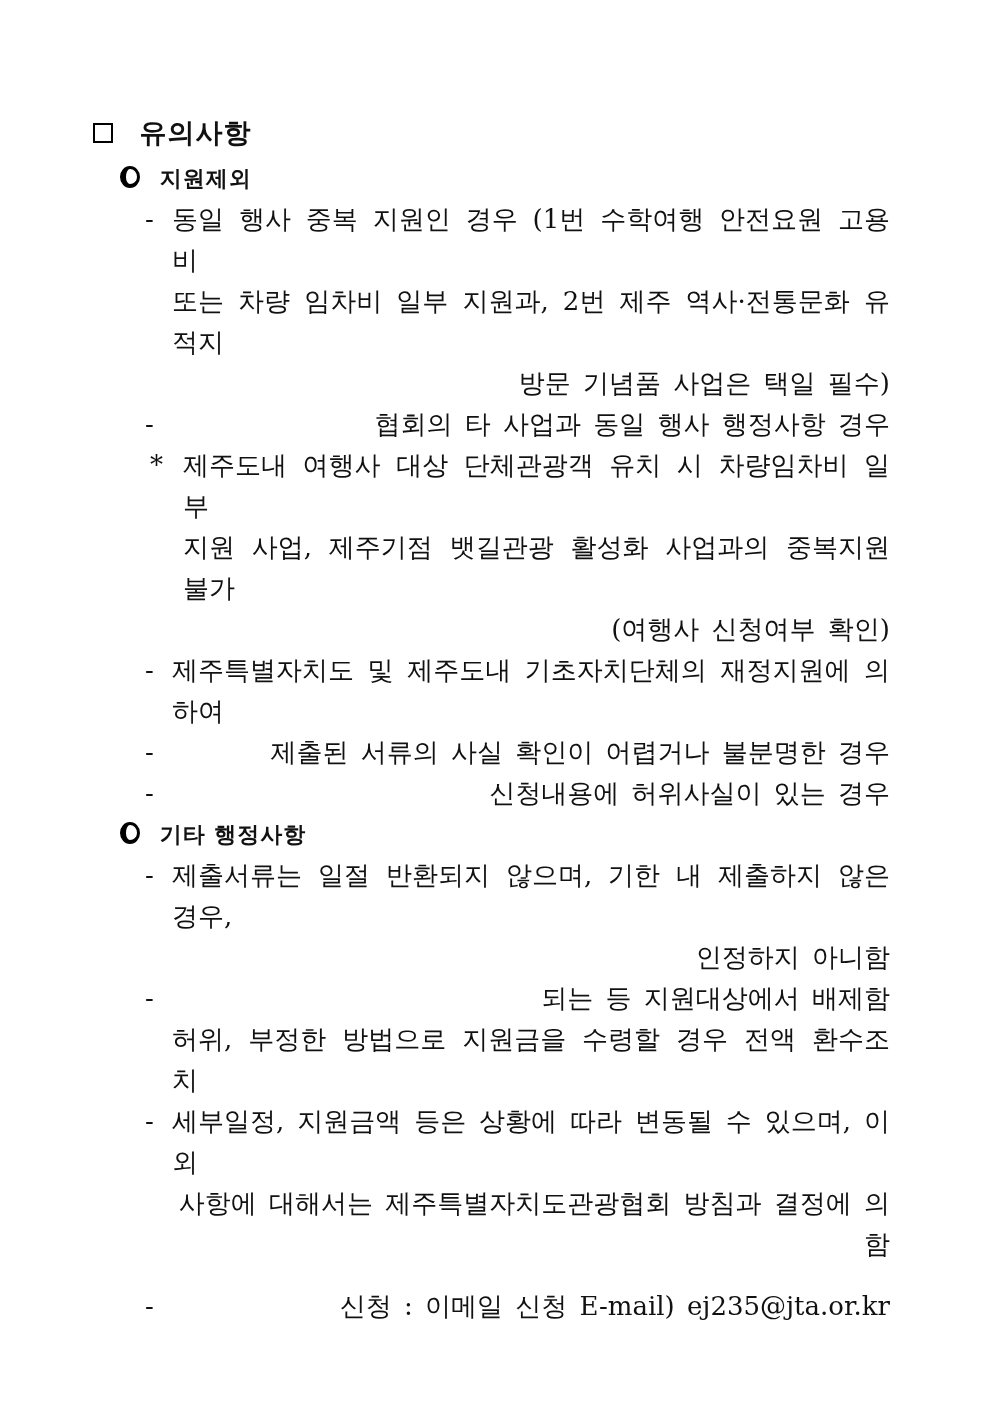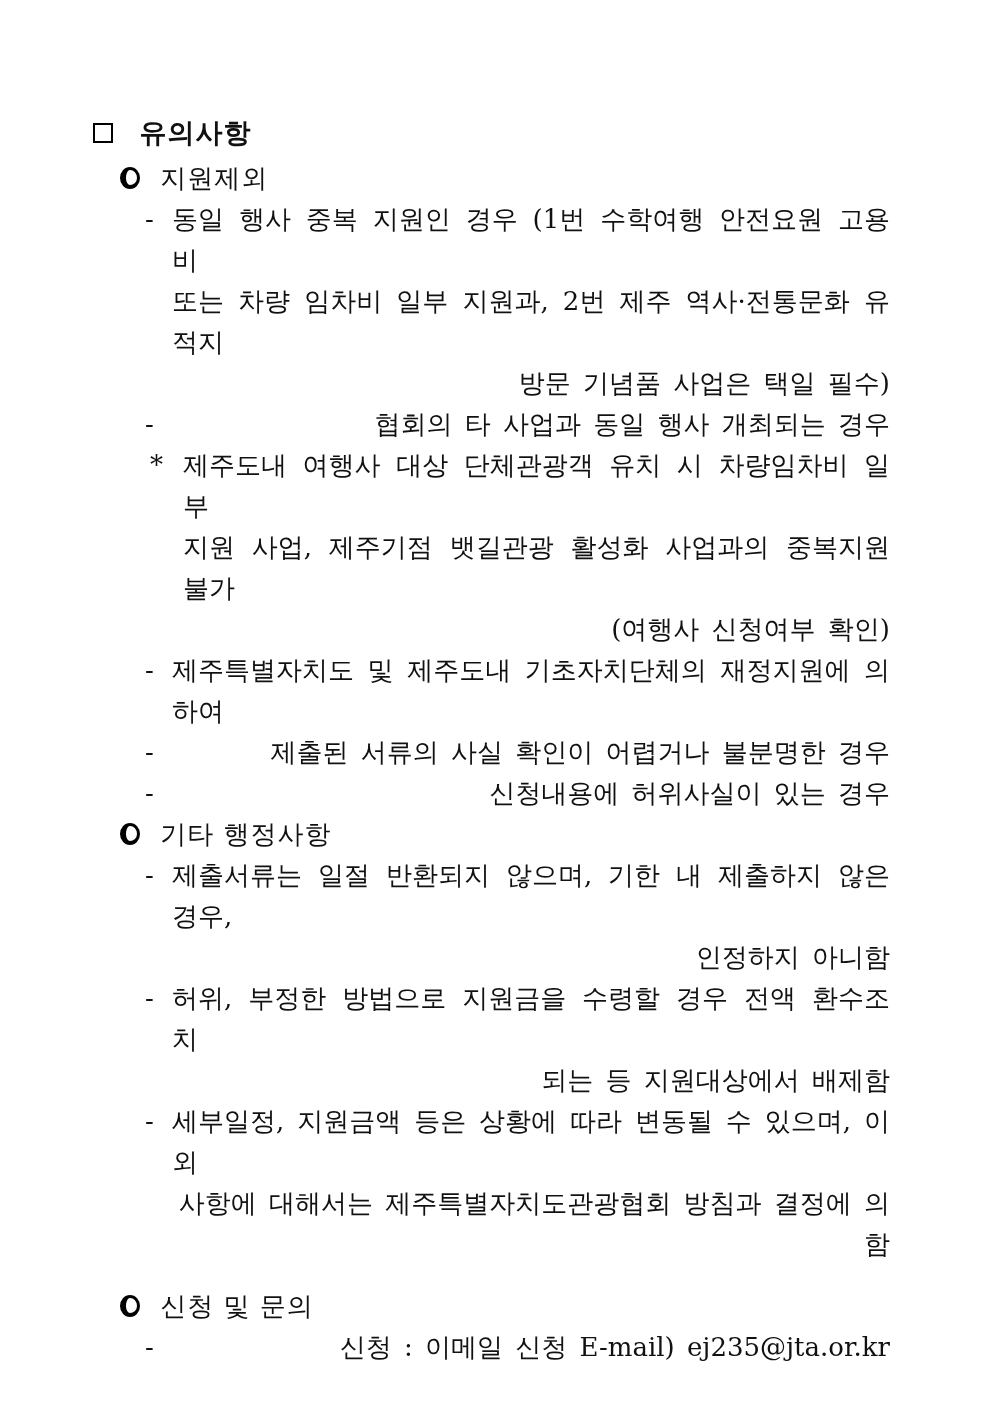--- a/index.html
+++ b/index.html
@@ -33,22 +33,22 @@
     display: inline-block;
     width: 16px;
     height: 16px;
     border: 2px solid #000;
     margin-right: 16px;
     vertical-align: -1px;
     background: #fff;
   }
   .sec-head {
     margin-left: 27px;
-    font-size: 26px;
-    font-weight: 400;
+    font-size: 22px;
+    font-weight: 700;
     line-height: 41px;
     white-space: nowrap;
     letter-spacing: 1px;
   }
   .circle-bullet {
     display: inline-block;
     width: 11px;
     height: 15px;
     border: 3px solid #000;
     border-left-width: 6px;
@@ -106,21 +106,21 @@
 
     <div class="item">
       <span class="marker">-</span>
       <div class="line just">동일 행사 중복 지원인 경우 (1번 수학여행 안전요원 고용비</div>
       <div class="line just">또는 차량 임차비 일부 지원과, 2번 제주 역사·전통문화 유적지</div>
       <div class="line">방문 기념품 사업은 택일 필수)</div>
     </div>
 
     <div class="item">
       <span class="marker">-</span>
-      <div class="line">협회의 타 사업과 동일 행사 개최되는 경우</div>
+      <div class="line">협회의 타 사업과 동일 행사 행정사항 경우</div>
     </div>
 
     <div class="item star">
       <span class="marker">*</span>
       <div class="line just">제주도내 여행사 대상 단체관광객 유치 시 차량임차비 일부</div>
       <div class="line just">지원 사업, 제주기점 뱃길관광 활성화 사업과의 중복지원 불가</div>
       <div class="line">(여행사 신청여부 확인)</div>
     </div>
 
     <div class="item">
@@ -146,36 +146,32 @@
     </div>
 
     <div class="item">
       <span class="marker">-</span>
       <div class="line just">제출서류는 일절 반환되지 않으며, 기한 내 제출하지 않은 경우,</div>
       <div class="line">인정하지 아니함</div>
     </div>
 
     <div class="item">
       <span class="marker">-</span>
+      <div class="line">되는 등 지원대상에서 배제함</div>
       <div class="line just">허위, 부정한 방법으로 지원금을 수령할 경우 전액 환수조치</div>
-      <div class="line">되는 등 지원대상에서 배제함</div>
     </div>
 
     <div class="item">
       <span class="marker">-</span>
       <div class="line just">세부일정, 지원금액 등은 상황에 따라 변동될 수 있으며, 이외</div>
       <div class="line">사항에 대해서는 제주특별자치도관광협회 방침과 결정에 의함</div>
     </div>
   </div>
 
   <div class="section section-contact">
-    <div class="sec-head">
-      <span class="circle-bullet"></span>
-      <span>신청 및 문의</span>
-    </div>
 
     <div class="item">
       <span class="marker">-</span>
       <div class="line">신청 : 이메일 신청 E-mail) ej235@jta.or.kr</div>
     </div>
 
   </div>
 
 </div>
 

